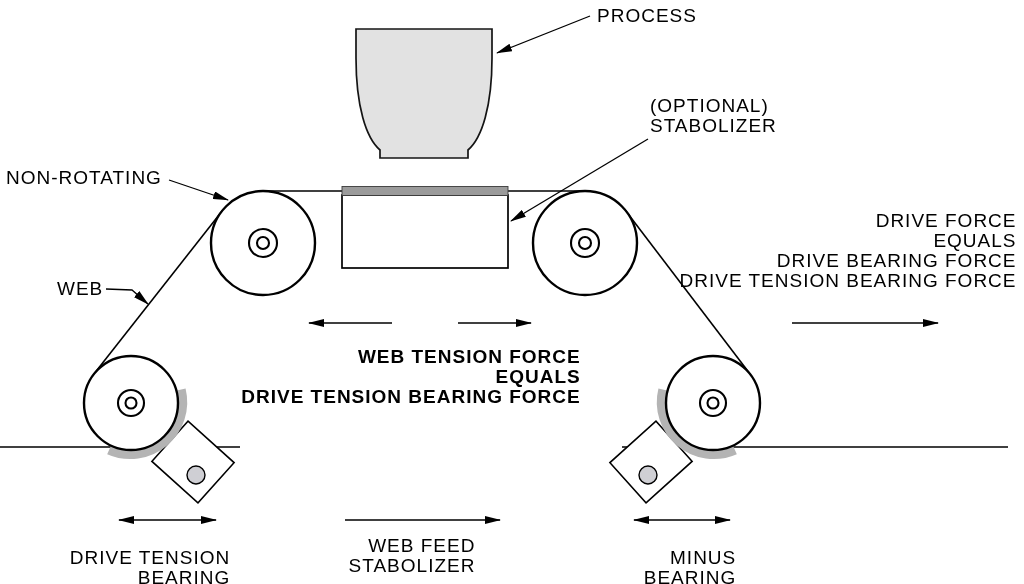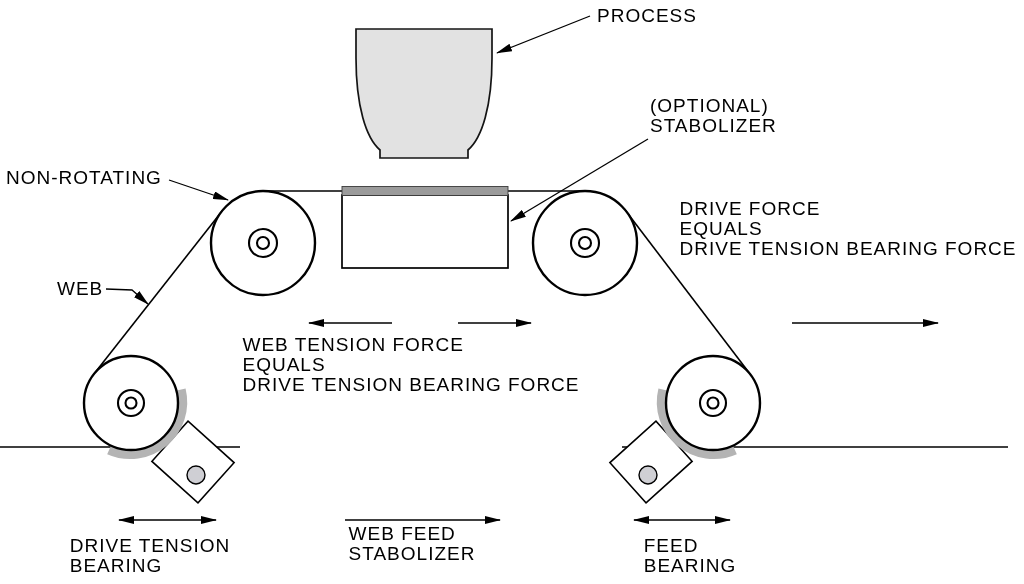--- a/index.html
+++ b/index.html
@@ -14,21 +14,21 @@
   }
   .canvas svg { position: absolute; left: 0; top: 0; }
   .label {
     position: absolute;
     font-size: 19px;
     line-height: 20px;
     letter-spacing: 1px;
     white-space: nowrap;
     color: #000;
   }
-  .label.center { transform: translateX(-50%); text-align: left; }
+  .label.center { transform: translateX(-50%); text-align: right; margin-top: 12px; }
   .ln     { stroke: #000; stroke-width: 1.4; }
   .web    { stroke: #000; stroke-width: 1.6; fill: none; }
   .roller { fill: #fff; stroke: #000; stroke-width: 2.4; }
   .hub    { fill: #fff; stroke: #000; stroke-width: 2.1; }
   .bearing{ fill: #fff; stroke: #000; stroke-width: 1.6; }
   .pivot  { stroke: #000; stroke-width: 1.4; }
   .stab-body { fill: #fff; stroke: #000; stroke-width: 1.7; }
   .process-shape { stroke: #141414; stroke-width: 1.7; }
   .ptr    { stroke: #000; stroke-width: 1.3; fill: none; }
   .arrow  { stroke: #000; stroke-width: 1.7; fill: none; }
@@ -105,40 +105,41 @@
     <div>(OPTIONAL)</div>
     <div>STABOLIZER</div>
   </div>
 
   <div class="label" style="left:6px; top:168px;">
     <div>NON-ROTATING</div>
   </div>
 
   <div class="label" style="left:57px; top:279px;">WEB</div>
 
-  <div class="label center" style="left:411px; top:335px;">
+  <div class="label center" style="left:411px; top:335px;font-weight:bold;">
     <div>WEB TENSION FORCE</div>
     <div>EQUALS</div>
     <div>DRIVE TENSION BEARING FORCE</div>
   </div>
 
   <div class="label center" style="left:848px; top:199px;">
     <div>DRIVE FORCE</div>
     <div>EQUALS</div>
+    <div>DRIVE BEARING FORCE</div>
     <div>DRIVE TENSION BEARING FORCE</div>
   </div>
 
   <div class="label center" style="left:150px; top:536px;">
     <div>DRIVE TENSION</div>
     <div>BEARING</div>
   </div>
 
   <div class="label center" style="left:412px; top:524px;">
     <div>WEB FEED</div>
     <div>STABOLIZER</div>
   </div>
 
   <div class="label center" style="left:690px; top:536px;">
-    <div>FEED</div>
+    <div>MINUS</div>
     <div>BEARING</div>
   </div>
 
 </div>
 
 </body></html>

